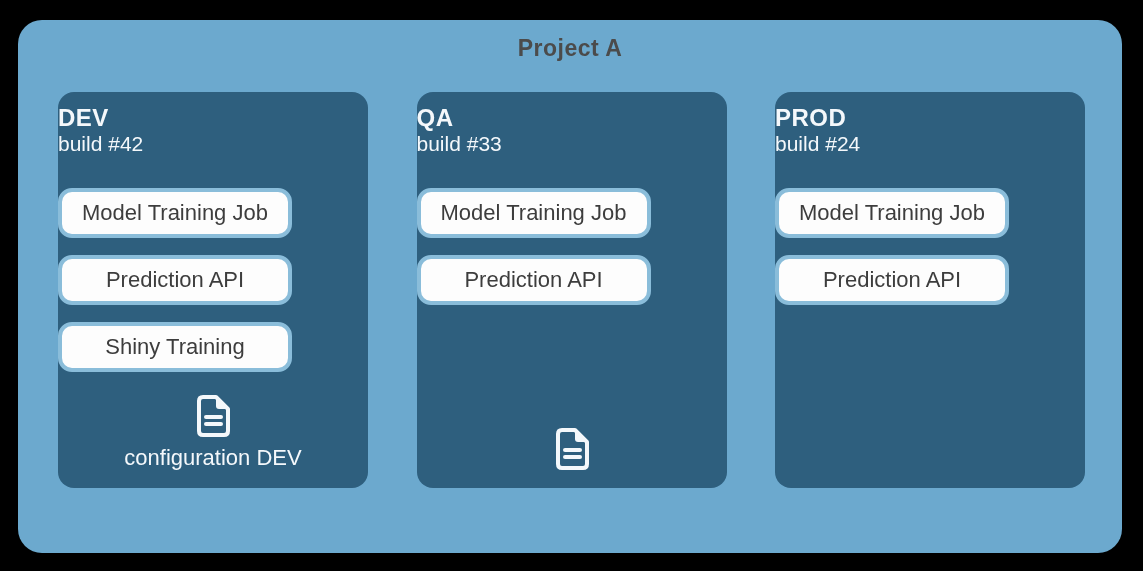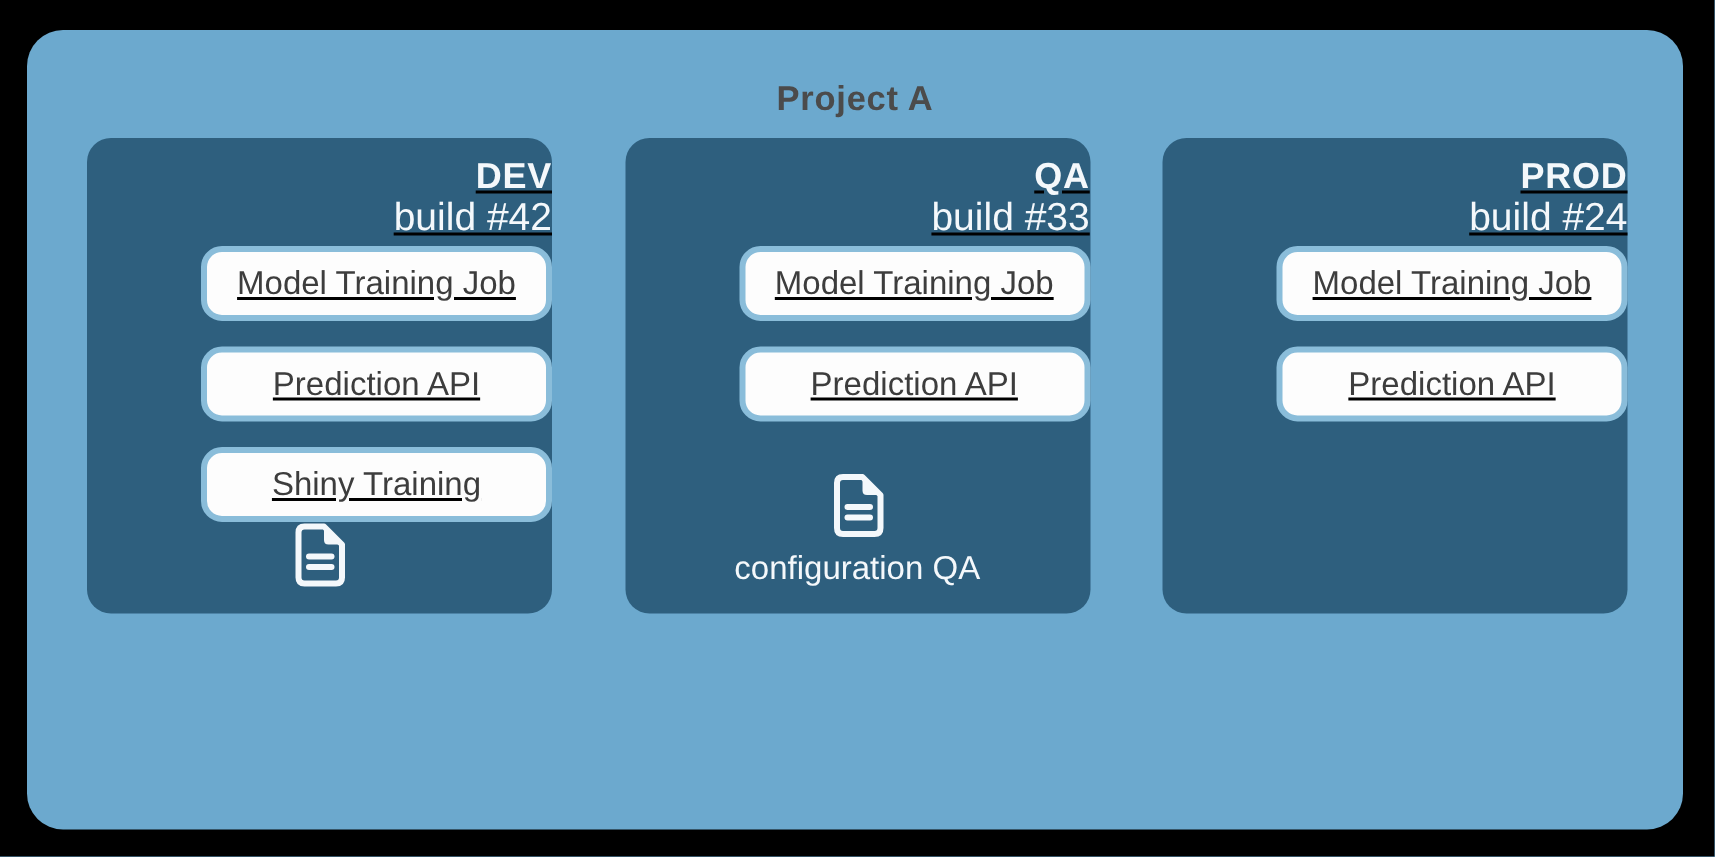--- a/index.html
+++ b/index.html
@@ -22,57 +22,56 @@
   }
   .project{
     position:absolute;
     left:18px; top:20px;
     width:1104px; height:533px;
     background:var(--c-project);
     border-radius:24px;
   }
   .project-title{
     text-align:center;
-    padding-top:32px;
+    padding-top:15px;
     font-size:23px;
     font-weight:bold;
     letter-spacing:.5px;
     color:var(--c-title);
   }
   .columns{
     position:absolute;
     top:72px; left:40px; right:37px;
     display:flex;
     justify-content:space-between;
   }
   .env-panel{
     position:relative;
-    width:310px; height:317px;
+    width:310px; height:396px;
     background:var(--c-panel);
     border-radius:16px;
     display:flex;
     flex-direction:column;
-    align-items:flex-end;
-    text-decoration:underline;
+    align-items:flex-start;
   }
   .env-name{
     margin-top:11px;
     font-size:24px;
     font-weight:bold;
     letter-spacing:.5px;
     color:var(--c-panel-text);
     line-height:29px;
   }
   .env-build{
-    font-size:26px;
+    font-size:21px;
     color:var(--c-panel-text);
     line-height:24px;
   }
   .services{
-    margin-top:8px;
+    margin-top:32px;
     display:flex;
     flex-direction:column;
     gap:17px;
     align-items:center;
   }
   .service-box{
     width:234px; height:50px;
     background:var(--c-box-fill);
     border:4px solid var(--c-box-border);
     border-radius:14px;
@@ -122,20 +121,21 @@
           <span class="service-label">Shiny Training</span>
         </div>
       </div>
       <div class="config">
         <svg width="36" height="44" viewBox="0 0 36 44" fill="none">
           <path d="M8 3 H21 L33 15 V37 Q33 41 29 41 H8 Q4 41 4 37 V7 Q4 3 8 3 Z" stroke="#f4f8fb" stroke-width="4" stroke-linejoin="round" fill="none"></path>
           <path d="M21 3 V12 Q21 15 24 15 H33 Z" fill="#f4f8fb"></path>
           <line x1="11" y1="23" x2="26" y2="23" stroke="#f4f8fb" stroke-width="4" stroke-linecap="round"></line>
           <line x1="11" y1="30" x2="26" y2="30" stroke="#f4f8fb" stroke-width="4" stroke-linecap="round"></line>
         </svg>
+        <div class="config-label">configuration DEV</div>
       </div>
     </div>
 
     <div class="env-panel">
       <div class="env-name">QA</div>
       <div class="env-build">build #33</div>
       <div class="services">
         <div class="service-box">
           <span class="service-label">Model Training Job</span>
         </div>
@@ -143,21 +143,20 @@
           <span class="service-label">Prediction API</span>
         </div>
       </div>
       <div class="config">
         <svg width="36" height="44" viewBox="0 0 36 44" fill="none">
           <path d="M8 3 H21 L33 15 V37 Q33 41 29 41 H8 Q4 41 4 37 V7 Q4 3 8 3 Z" stroke="#f4f8fb" stroke-width="4" stroke-linejoin="round" fill="none"></path>
           <path d="M21 3 V12 Q21 15 24 15 H33 Z" fill="#f4f8fb"></path>
           <line x1="11" y1="23" x2="26" y2="23" stroke="#f4f8fb" stroke-width="4" stroke-linecap="round"></line>
           <line x1="11" y1="30" x2="26" y2="30" stroke="#f4f8fb" stroke-width="4" stroke-linecap="round"></line>
         </svg>
-        <div class="config-label">configuration QA</div>
       </div>
     </div>
 
     <div class="env-panel">
       <div class="env-name">PROD</div>
       <div class="env-build">build #24</div>
       <div class="services">
         <div class="service-box">
           <span class="service-label">Model Training Job</span>
         </div>

